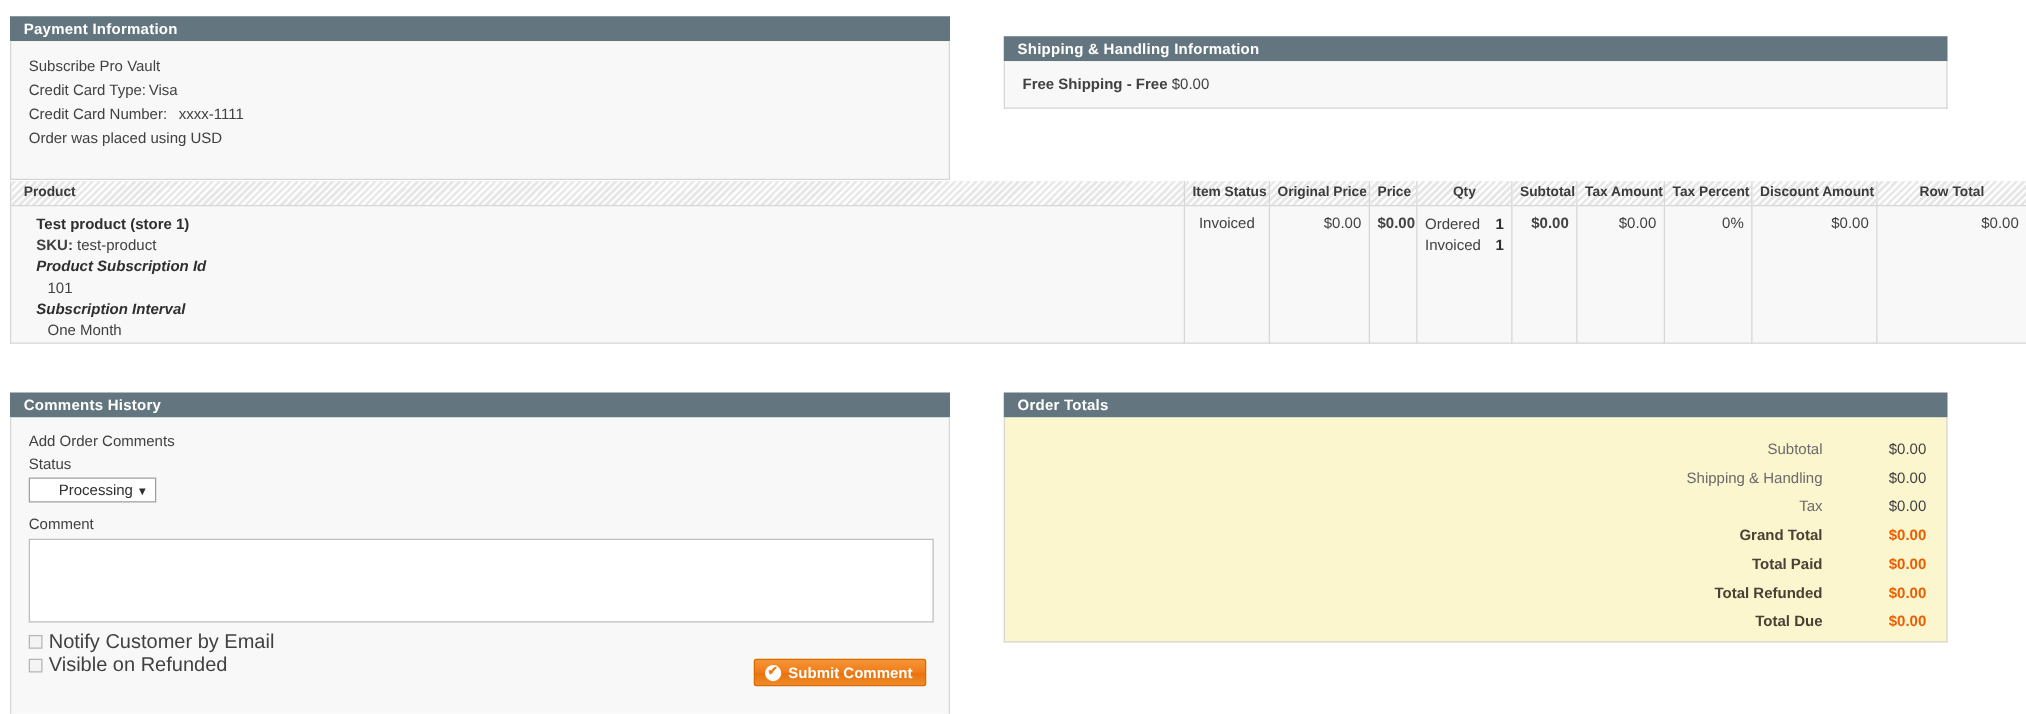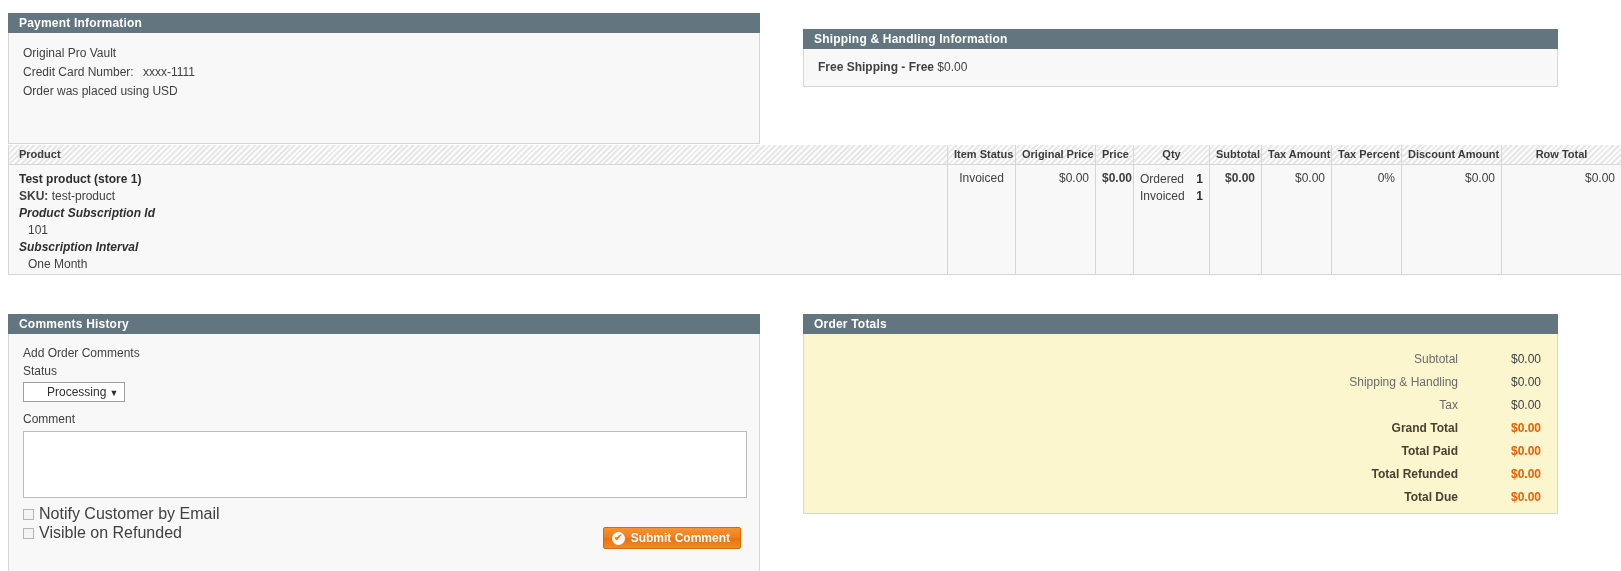--- a/index.html
+++ b/index.html
@@ -76,21 +76,21 @@
   #items-table td {
     border: 1px solid #d6d6d6;
     border-top: none;
     vertical-align: top;
     font-size: 12px;
     color: #414141;
     padding: 6px 6px 0 6px;
     height: 110px;
     background: #f8f8f8;
   }
-  #items-table td.prod { padding-left: 10px; text-align: left; }
+  #items-table td.prod { padding-left: 20px; text-align: left; }
   #items-table td.num { text-align: right; }
   #items-table td.ctr { text-align: center; }
   .prod-name { font-weight: bold; color: #2f2f2f; line-height: 17px; }
   .prod-sku { line-height: 17px; }
   .prod-sku b { font-weight: bold; }
   .opt-label { font-weight: bold; font-style: italic; color: #2f2f2f; line-height: 17px; }
   .opt-value { padding-left: 9px; line-height: 17px; }
   .b { font-weight: bold; color: #2f2f2f; }
   .qty-row { line-height: 17px; display: flex; justify-content: space-between; }
   .qty-row .qv { font-weight: bold; color: #2f2f2f; padding-left: 10px; }
@@ -187,21 +187,24 @@
   .totals-table tr.strong td.val { font-weight: bold; color: #eb5e00; }
 </style>
 </head>
 <body>
 
 <div class="page">
 
   <div class="panel" id="payment-panel">
     <div class="panel-head">Payment Information</div>
     <div class="panel-body">
-      <div class="pay-line">Original Pro Vault</div>
+      <div class="pay-line">Subscribe Pro Vault</div>
+      <div class="pay-line">
+        <span class="pay-label w1">Credit Card Type:</span><span>Visa</span>
+      </div>
       <div class="pay-line">
         <span class="pay-label w2">Credit Card Number:</span><span>xxxx-1111</span>
       </div>
       <div class="pay-line">Order was placed using USD</div>
     </div>
   </div>
 
   <div class="panel" id="shipping-panel">
     <div class="panel-head">Shipping &amp; Handling Information</div>
     <div class="panel-body">

